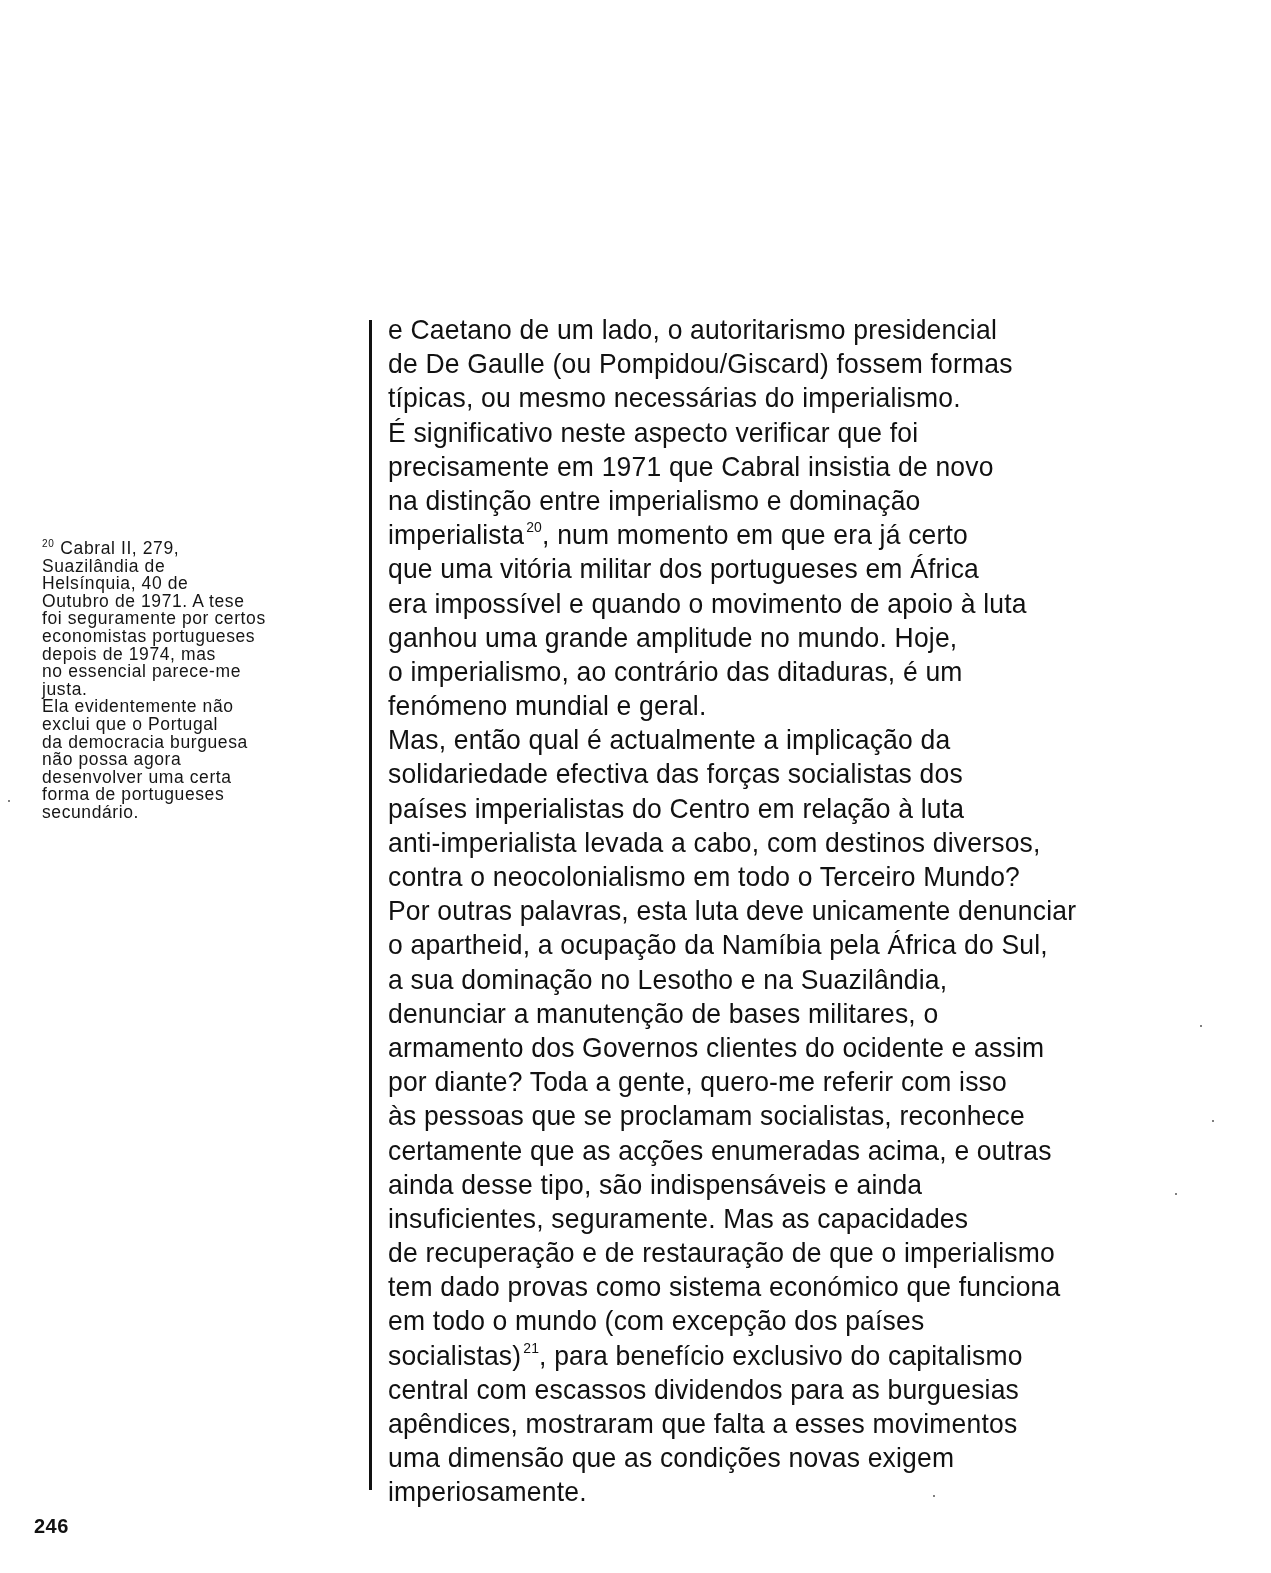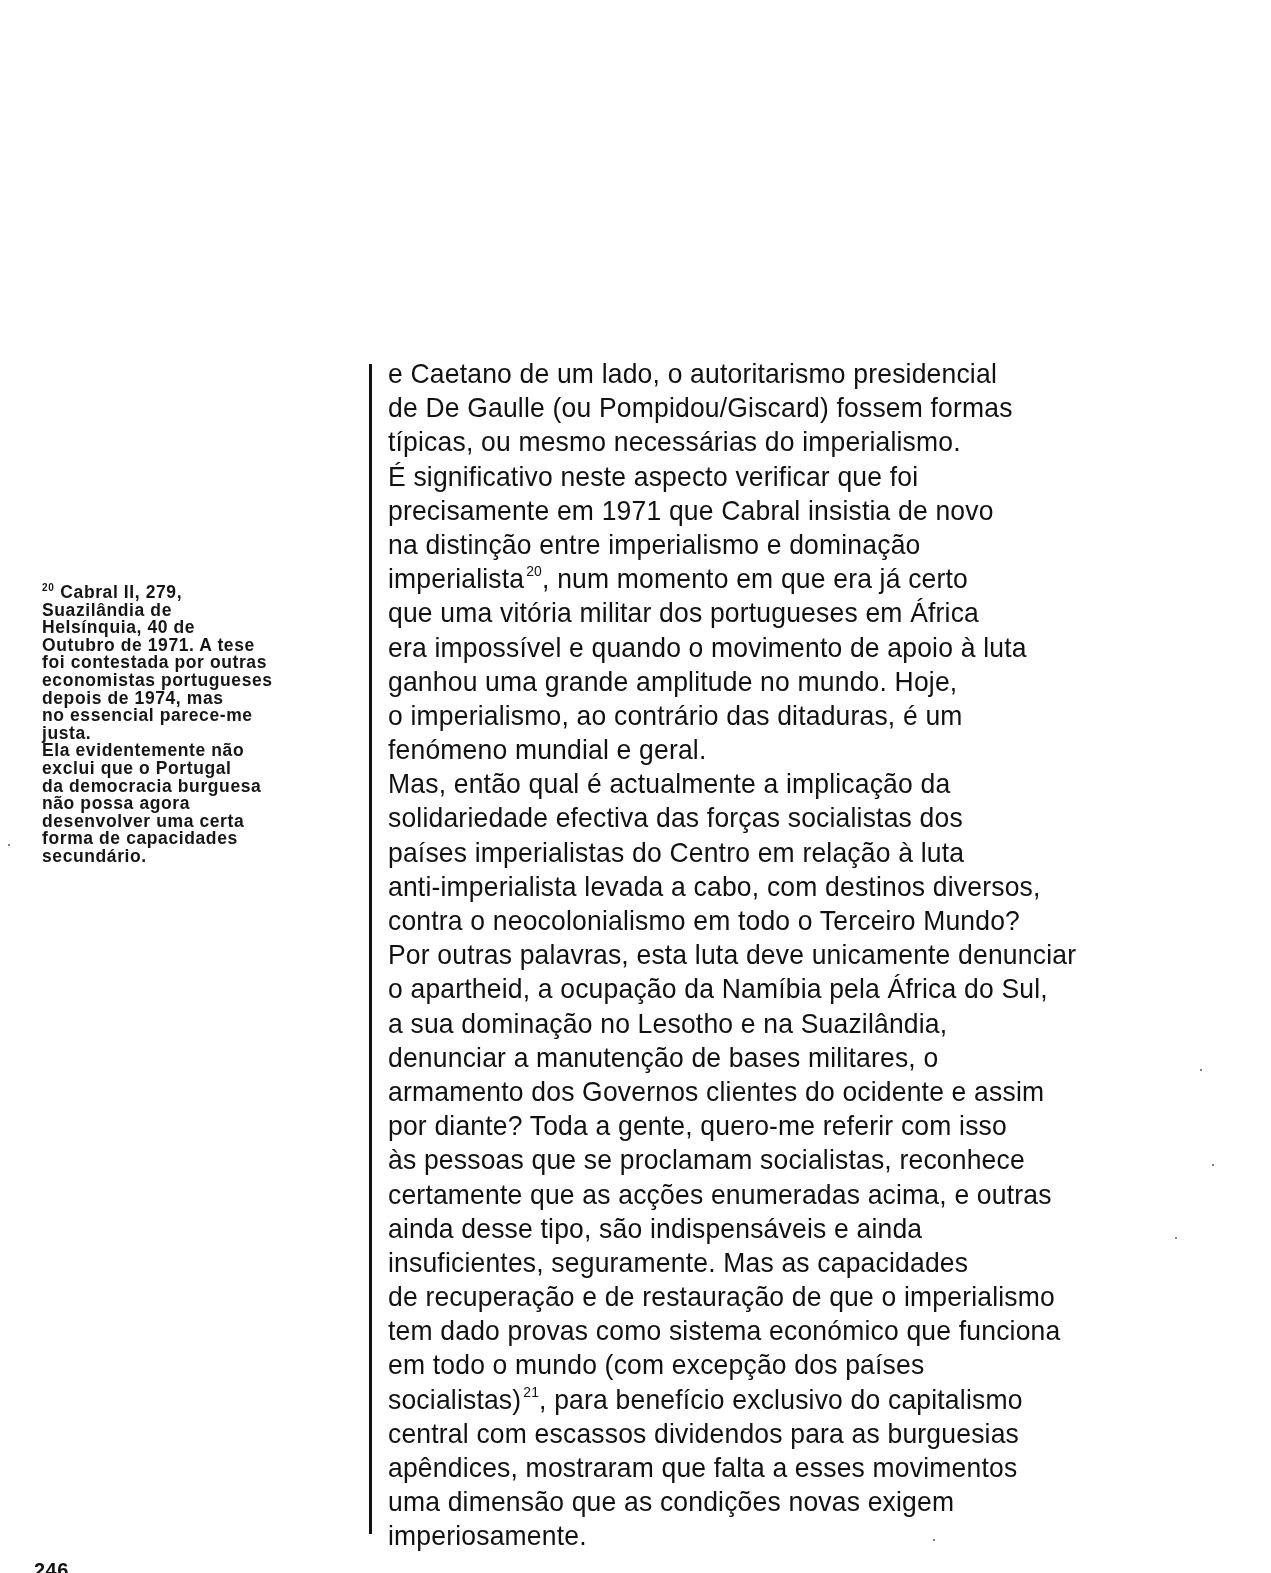--- a/index.html
+++ b/index.html
@@ -13,21 +13,20 @@
       position: relative;
       overflow: hidden;
       color: #111111;
     }
     .page {
       position: absolute;
       left: 0; top: 0;
       width: 1271px;
       height: 1227px;
       background: #ffffff;
-      margin-top: 44px;
     }
     .rule {
       position: absolute;
       left: 369px;
       top: 320px;
       width: 3px;
       height: 1170px;
       background: #111111;
     }
     .main-text {
@@ -49,21 +48,21 @@
     }
     sup.fn {
       font-size: 15px;
       vertical-align: 12px;
       line-height: 0;
       margin-left: 2px;
     }
     .note {
       position: absolute;
       font-family: "Liberation Sans", sans-serif;
-      font-weight: bold;
+      font-weight: normal;
       font-size: 17.5px;
       line-height: 17.6px;
       letter-spacing: 0.6px;
       white-space: nowrap;
       color: #151515;
     }
     .note .nline {
       display: block;
       height: 17.6px;
     }
@@ -135,31 +134,31 @@
     <span class="line">apêndices, mostraram que falta a esses movimentos</span>
     <span class="line">uma dimensão que as condições novas exigem</span>
     <span class="line">imperiosamente.</span>
   </div>
 
   <div class="note note-20">
     <span class="nline"><sup>20</sup><span>Cabral II, 279,</span></span>
     <span class="nline">Suazilândia  de</span>
     <span class="nline">Helsínquia, 40 de</span>
     <span class="nline">Outubro de 1971. A tese</span>
-    <span class="nline">foi contestada por outras</span>
+    <span class="nline">foi seguramente por certos</span>
     <span class="nline">economistas  portugueses</span>
     <span class="nline">depois de 1974, mas</span>
     <span class="nline">no  essencial  parece-me</span>
     <span class="nline">justa.</span>
     <span class="nline">Ela evidentemente não</span>
     <span class="nline">exclui  que  o  Portugal</span>
     <span class="nline">da  democracia  burguesa</span>
     <span class="nline">não  possa  agora</span>
     <span class="nline">desenvolver  uma  certa</span>
-    <span class="nline">forma  de  capacidades</span>
+    <span class="nline">forma  de  portugueses</span>
     <span class="nline">secundário.</span>
   </div>
 
 
   <div class="page-number">246</div>
 
   <div class="speck" style="left:1200px; top:1025px;"></div>
   <div class="speck" style="left:1212px; top:1120px;"></div>
   <div class="speck" style="left:1175px; top:1193px;"></div>
   <div class="speck" style="left:933px; top:1495px;"></div>

